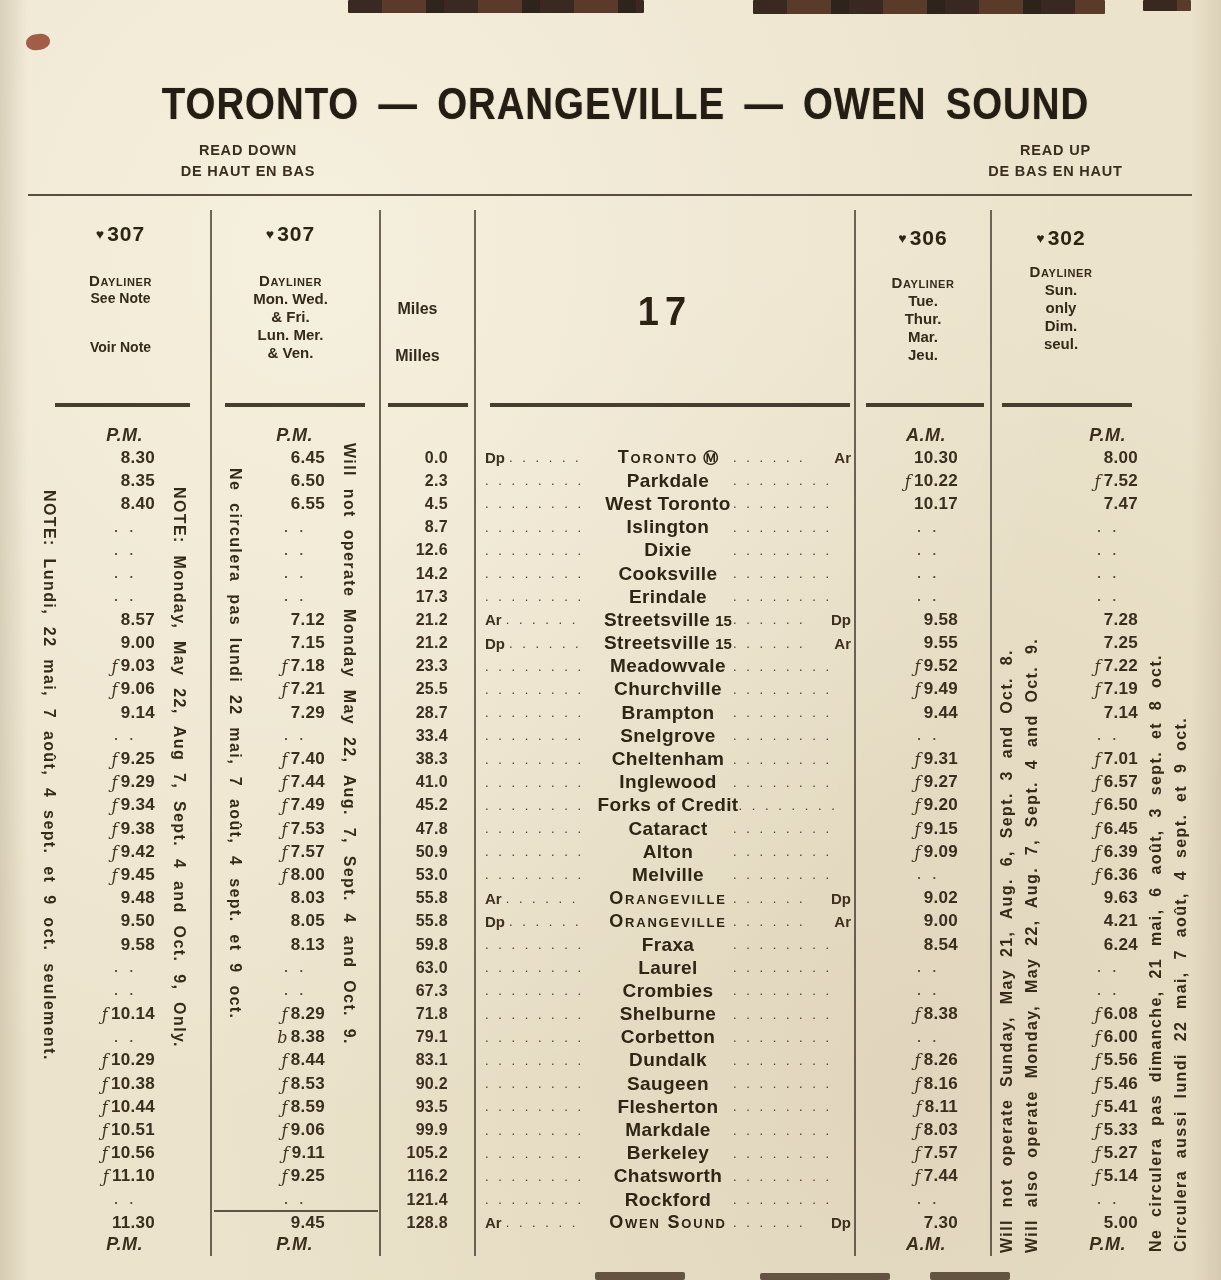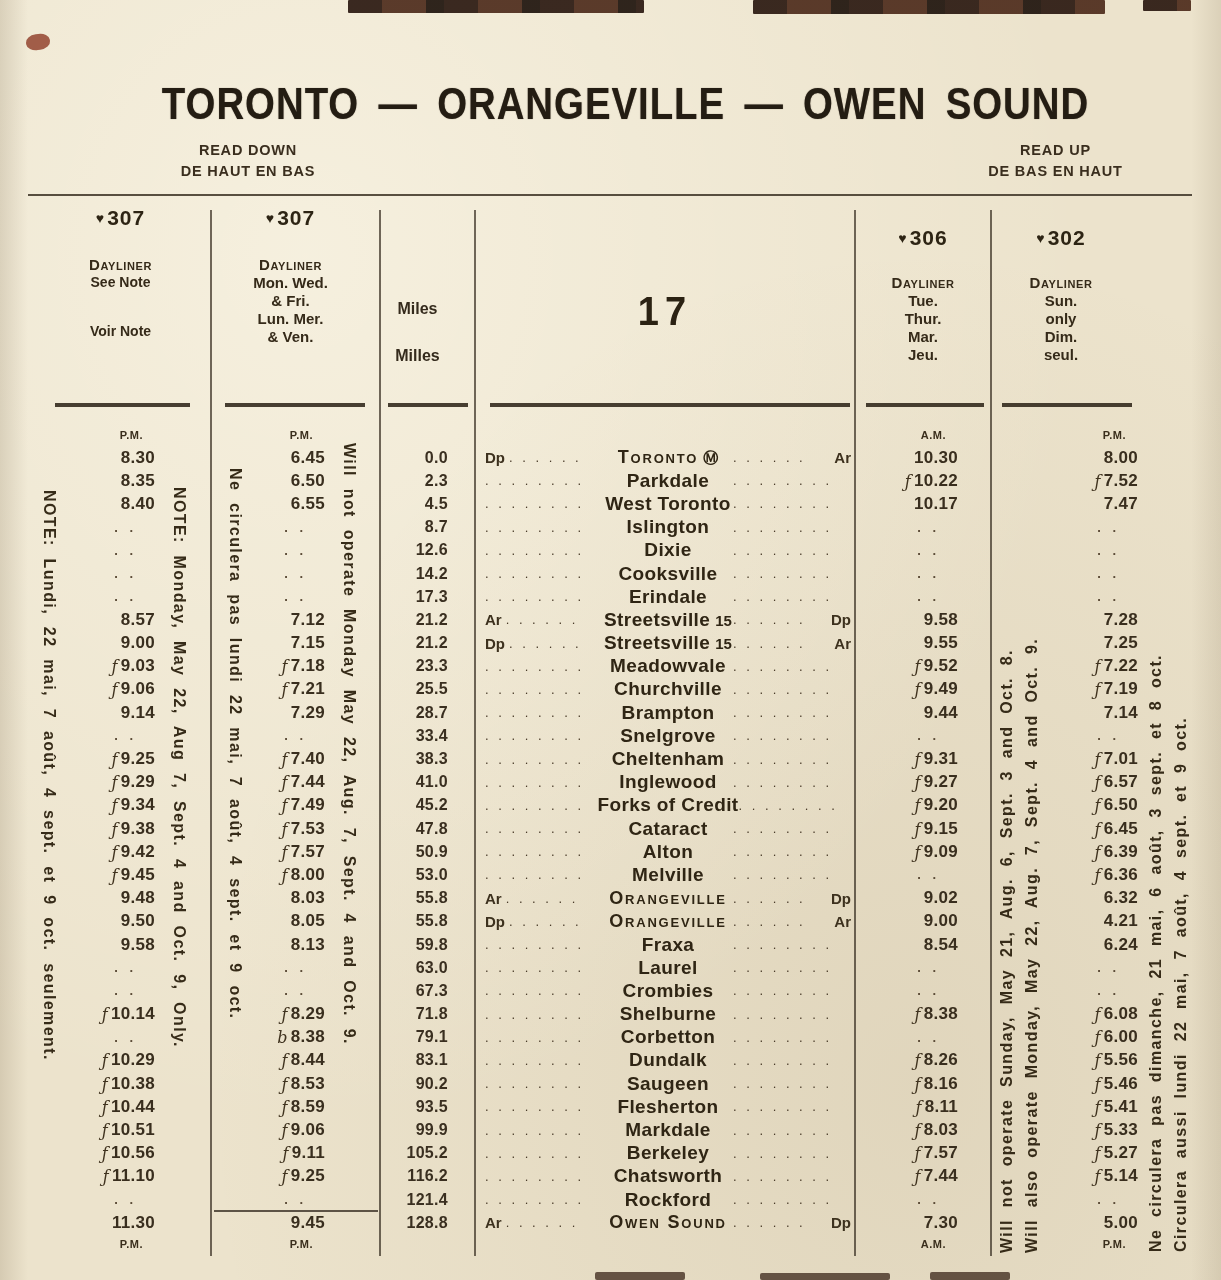--- a/index.html
+++ b/index.html
@@ -29,21 +29,21 @@
   .readblock{position:absolute;font-size:14.5px;font-weight:700;letter-spacing:.8px;line-height:21px;color:#3a2e1e;}
   .read-down{left:158px;top:140px;width:180px;text-align:center;}
   .read-up{left:968px;top:140px;width:175px;text-align:center;}
 
   .toprule{position:absolute;left:28px;top:194px;width:1164px;height:2px;background:#3c3224;opacity:.85;}
 
   .vline{position:absolute;top:210px;height:1046px;width:2px;background:#3a3024;opacity:.72;}
   .hseg{position:absolute;top:403px;height:4px;background:#2f2619;opacity:.88;}
   .sep2{position:absolute;left:214px;top:1210px;width:164px;height:2px;background:#3a3024;opacity:.8;}
 
-  .hcol{position:absolute;top:206px;text-align:center;color:#352a19;}
+  .hcol{position:absolute;top:222px;text-align:center;color:#352a19;}
   .trainno{font-size:21px;font-weight:700;letter-spacing:1px;margin-bottom:26px;color:#2d2414;}
   .heart{font-size:14px;margin-right:2px;position:relative;top:-2px;}
   .dayliner{font-variant:small-caps;font-weight:700;font-size:15px;letter-spacing:.6px;line-height:18px;}
   .hnote{font-weight:700;font-size:14px;line-height:17px;}
   .hnote.gap{margin-top:32px;}
   .hday{font-weight:600;font-size:15px;line-height:18px;}
   .hmiles{position:absolute;left:380px;top:300px;width:75px;text-align:center;font-weight:600;font-size:16px;}
   .hmiles .m2{margin-top:29px;}
   .tablenum{position:absolute;left:475px;top:290px;width:380px;text-align:center;
     font-size:38px;font-weight:700;letter-spacing:6px;color:#2b2213;transform:scaleY(1.05);}
@@ -56,21 +56,21 @@
   .c-t1{width:211px;padding-right:56px;}
   .c-t2{width:169px;padding-right:55px;}
   .c-mi{width:95px;padding-right:27px;}
   .c-st{width:380px;}
   .c-t3{width:136px;padding-right:33px;}
   .c-t4{width:230px;padding-right:83px;}
   .time{font-size:17px;font-weight:700;color:#392e1e;white-space:nowrap;letter-spacing:.3px;}
   .flag{font-family:"DejaVu Serif", serif;font-style:italic;font-weight:500;font-size:16px;margin-right:3px;position:relative;top:1px;color:#40331f;}
   .blank{font-size:13px;letter-spacing:4px;color:#5a4a36;margin-right:18px;font-weight:700;}
   .mi{font-size:16px;font-weight:600;color:#3a2f20;letter-spacing:.3px;}
-  .ampm{font-size:11px;font-weight:700;margin-right:12px;letter-spacing:.5px;color:#3a2e1c;}
+  .ampm{font-size:18px;font-weight:700;margin-right:12px;letter-spacing:.5px;color:#3a2e1c;font-style:italic;}
 
   .c-st{display:flex;align-items:center;}
   .st-l,.st-r{width:118px;display:flex;align-items:center;overflow:hidden;white-space:nowrap;}
   .st-l{padding-left:10px;}
   .st-r{padding-right:4px;justify-content:flex-end;}
   .st-m{flex:1;text-align:center;white-space:nowrap;}
   .pfx,.sfx{font-size:15px;font-weight:600;color:#3d311e;}
   .pfx{margin-right:4px;}
   .sfx{margin-left:4px;}
   .ldots{font-size:13px;letter-spacing:3px;color:#4a3c2a;overflow:hidden;flex:1;white-space:nowrap;}
@@ -148,21 +148,21 @@
   <div class="hcol" style="left:855px;top:226px;width:136px">
     <div class="trainno" style="margin-bottom:24px"><span class="heart">♥</span><span>306</span></div>
     <div class="dayliner">Dayliner</div>
     <div class="hday">Tue.</div>
     <div class="hday">Thur.</div>
     <div class="hday">Mar.</div>
     <div class="hday">Jeu.</div>
   </div>
 
   <div class="hcol" style="left:991px;top:226px;width:140px">
-    <div class="trainno" style="margin-bottom:24px"><span class="heart">♥</span><span>302</span></div>
+    <div class="trainno" style="margin-bottom:13px"><span class="heart">♥</span><span>302</span></div>
     <div class="dayliner">Dayliner</div>
     <div class="hday">Sun.</div>
     <div class="hday">only</div>
     <div class="hday">Dim.</div>
     <div class="hday">seul.</div>
   </div>
 
   <div class="rows">
       <div class="trow lrow">
         <div class="cell c-t1">
@@ -698,21 +698,21 @@
           <span class="st-m"><span class="stname major">Orangeville</span></span>
           <span class="st-r">
             <span class="ldots">. . . . . .</span>
             <span class="sfx">Dp</span>
           </span>
         </div>
         <div class="cell c-t3">
           <span class="time"><span>9.02</span></span>
         </div>
         <div class="cell c-t4">
-          <span class="time"><span>6.32</span></span>
+          <span class="time"><span>9.63</span></span>
         </div>
       </div>
       <div class="trow">
         <div class="cell c-t1">
           <span class="time"><span>9.50</span></span>
         </div>
         <div class="cell c-t2">
           <span class="time"><span>8.05</span></span>
         </div>
         <div class="cell c-mi">

